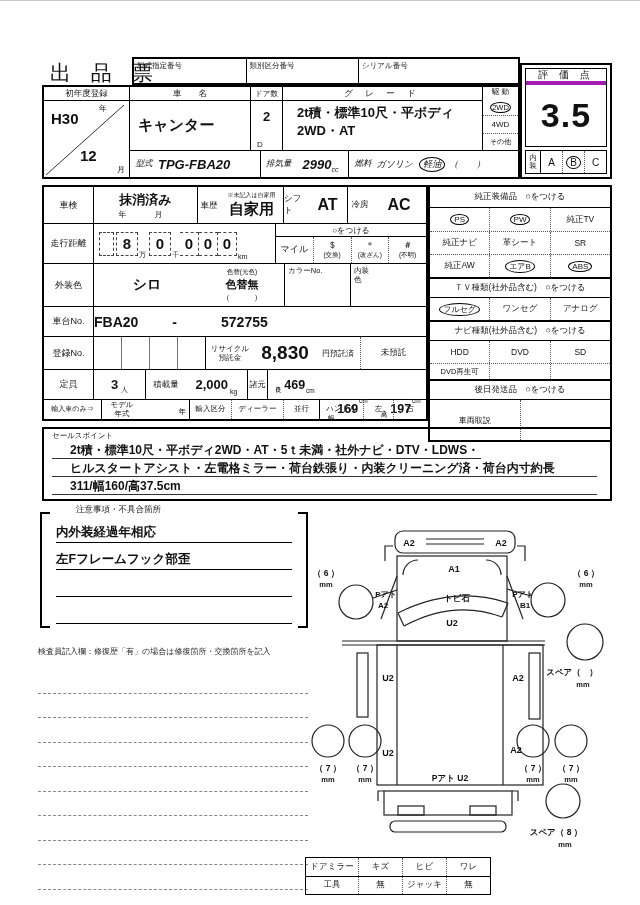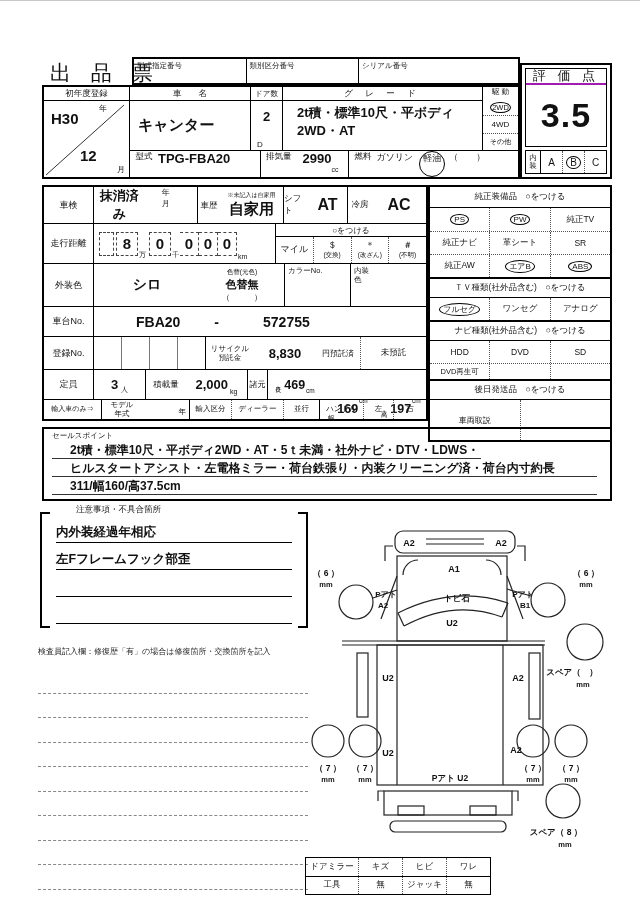--- a/index.html
+++ b/index.html
@@ -11,21 +11,21 @@
   .cen{display:flex;align-items:center;justify-content:center;text-align:center;}
   .circled{display:inline-block;border:1.7px solid #000;border-radius:50%;padding:0 3px;min-width:14px;text-align:center;}
   
   .title{left:50px;top:58px;font-size:21px;font-weight:normal;letter-spacing:7px;}
   .top-boxes{left:132px;top:56px;width:388px;height:28px;display:flex;border:2px solid #000;}
   .top-boxes .tb{border-right:1px solid #000;font-size:7.5px;padding:2px 3px;color:#222;}
   .top-boxes .tb:last-child{border-right:none;}
   
   .grade-box{left:520px;top:62px;width:92px;height:116px;border:2.5px solid #000;display:flex;flex-direction:column;padding:3px;}
   .grade-inner{border:1.5px solid #000;flex:1;display:flex;flex-direction:column;}
-  .grade-head{height:16px;border-bottom:2px solid #a21caf;font-size:13px;letter-spacing:4px;}
+  .grade-head{height:16px;border-bottom:4px solid #a21caf;font-size:10px;letter-spacing:4px;}
   .grade-score{flex:1;font-size:34px;font-weight:bold;letter-spacing:1px;}
   .grade-bottom{height:24px;margin-top:3px;border-top:1.5px solid #000;display:flex;border:1.5px solid #000;}
   .gb-label{width:15px;border-right:1px solid #000;font-size:7.5px;line-height:8px;padding-top:3px;text-align:center;}
   .gb-opt{flex:1;font-size:10px;}
   .gb-opt + .gb-opt{border-left:1px dotted #555;}
   
   .main-top{left:42px;top:84px;width:478px;height:94px;border:2px solid #000;display:flex;}
   .c-firstreg{width:86px;border-right:1.5px solid #000;display:flex;flex-direction:column;}
   .hd{height:14px;border-bottom:1px solid #000;font-size:8.5px;display:flex;align-items:center;justify-content:center;}
   .fr-body{flex:1;position:relative;}
@@ -44,32 +44,32 @@
   .c-doors .val .d{position:absolute;left:6px;bottom:1px;font-size:8px;font-weight:normal;}
   .c-grade{flex:1;border-left:1.5px solid #000;display:flex;flex-direction:column;}
   .c-grade .hd{letter-spacing:5px;}
   .c-grade .val{flex:1;font-size:13px;font-weight:bold;padding:3px 10px 0 14px;line-height:1.35;}
   .c-drive{width:36px;border-left:1.5px solid #000;display:flex;flex-direction:column;font-size:8px;}
   .c-drive .dl{height:12px;text-align:center;font-size:7.5px;}
   .c-drive .opt{flex:1;display:flex;align-items:center;justify-content:center;}
   .c-drive .opt + .opt{border-top:1px dotted #555;}
   .c-drive .opt:last-child{font-size:7px;}
   .c-drive .circled{padding:0 1px;font-size:7.5px;}
-  .r2{flex:1;display:flex;font-size:8.5px;}
+  .r2{flex:1;display:flex;align-items:center;font-size:8.5px;font-style:italic;}
   .r2 .lab{padding:0 3px;text-align:center;}
   .r2 .v{font-size:13px;font-weight:bold;}
   .r2 .sep{border-left:1px solid #000;align-self:stretch;margin:0 2px;}
   .r2 .unit{font-size:7px;align-self:flex-end;padding-bottom:4px;}
   
   .left-form{left:42px;top:184px;width:386px;height:236px;border:2px solid #000;display:flex;flex-direction:column;}
   .lrow{display:flex;border-bottom:1.5px solid #000;}
   .lrow:last-child{border-bottom:none;flex:1;}
   .rlab{width:50px;border-right:1px solid #000;font-size:9px;display:flex;align-items:center;justify-content:center;text-align:center;}
   .rowA{height:37px;}
-  .cancel-cell{width:104px;border-right:1.5px solid #000;display:flex;flex-direction:row;justify-content:center;}
+  .cancel-cell{width:104px;border-right:1.5px solid #000;display:flex;flex-direction:column;justify-content:center;}
   .cancel-cell .t{font-size:13px;font-weight:bold;text-align:center;}
   .cancel-cell .u{font-size:8px;text-align:center;letter-spacing:10px;color:#222;}
   .hist{width:86px;border-right:1.5px solid #000;display:flex;}
   .hist .hl{width:22px;font-size:8.5px;display:flex;align-items:center;justify-content:center;line-height:10px;}
   .hist .hv{flex:1;display:flex;flex-direction:column;justify-content:center;}
   .hist .note{font-size:6px;text-align:center;}
   .hist .big{font-size:15px;font-weight:bold;text-align:center;}
   .kv{display:flex;border-right:1.5px solid #000;}
   .kv:last-child{border-right:none;flex:1;}
   .kv .kl{width:24px;font-size:8.5px;display:flex;align-items:center;justify-content:center;}
@@ -92,26 +92,26 @@
   .colorarea .cv{flex:1;font-size:14px;font-weight:bold;display:flex;align-items:center;justify-content:center;}
   .recolor{width:84px;display:flex;flex-direction:column;justify-content:center;text-align:center;}
   .recolor .rl{font-size:6.5px;}
   .recolor .rv{font-size:11px;font-weight:bold;}
   .recolor .rp{font-size:8px;}
   .colno{width:66px;border-left:1.5px solid #000;font-size:7.5px;padding:2px 3px;}
   .intcol{flex:1;border-left:1.5px solid #000;font-size:7.5px;padding:2px 3px;display:flex;}
   .intcol span{width:16px;line-height:9px;}
   .rowD{height:30px;}
   .chassis{flex:1;display:flex;align-items:center;font-size:14px;font-weight:bold;}
-  .chassis .p1{margin-left:42px;} .chassis .sp{margin-left:34px;} .chassis .p2{margin-left:44px;}
+  .chassis .p1{} .chassis .sp{margin-left:34px;} .chassis .p2{margin-left:44px;}
   .rowE{height:33px;}
   .regempty{width:112px;border-right:1.5px solid #000;display:flex;}
   .regempty i{flex:1;border-right:1px solid #777;} .regempty i:last-child{border-right:none;}
   .recyc{width:48px;font-size:7.5px;display:flex;flex-direction:column;align-items:center;justify-content:center;line-height:1.2;}
-  .ramount{width:62px;font-size:13px;font-weight:bold;display:flex;align-items:center;justify-content:center;}
+  .ramount{width:62px;font-size:19px;font-weight:bold;display:flex;align-items:center;justify-content:center;}
   .rdep{width:44px;font-size:8px;display:flex;align-items:center;justify-content:center;}
   .rundep{flex:1;border-left:1px dotted #555;font-size:8.5px;display:flex;align-items:center;justify-content:center;}
   .rowF{height:30px;}
   .capv{width:52px;border-right:1.5px solid #000;display:flex;align-items:center;justify-content:center;font-size:13px;font-weight:bold;}
   .capv .u{font-size:7px;font-weight:normal;align-self:flex-end;padding-bottom:4px;margin-left:3px;}
   .loadl{width:40px;font-size:8.5px;display:flex;align-items:center;justify-content:center;}
   .loadv{width:62px;border-right:1.5px solid #000;display:flex;align-items:center;justify-content:center;font-size:13px;font-weight:bold;}
   .loadv .u{font-size:7px;font-weight:normal;align-self:flex-end;padding-bottom:4px;margin-left:2px;}
   .specl{width:20px;font-size:8px;display:flex;align-items:center;justify-content:center;border-right:1px solid #000;}
   .dims{flex:1;display:flex;}

